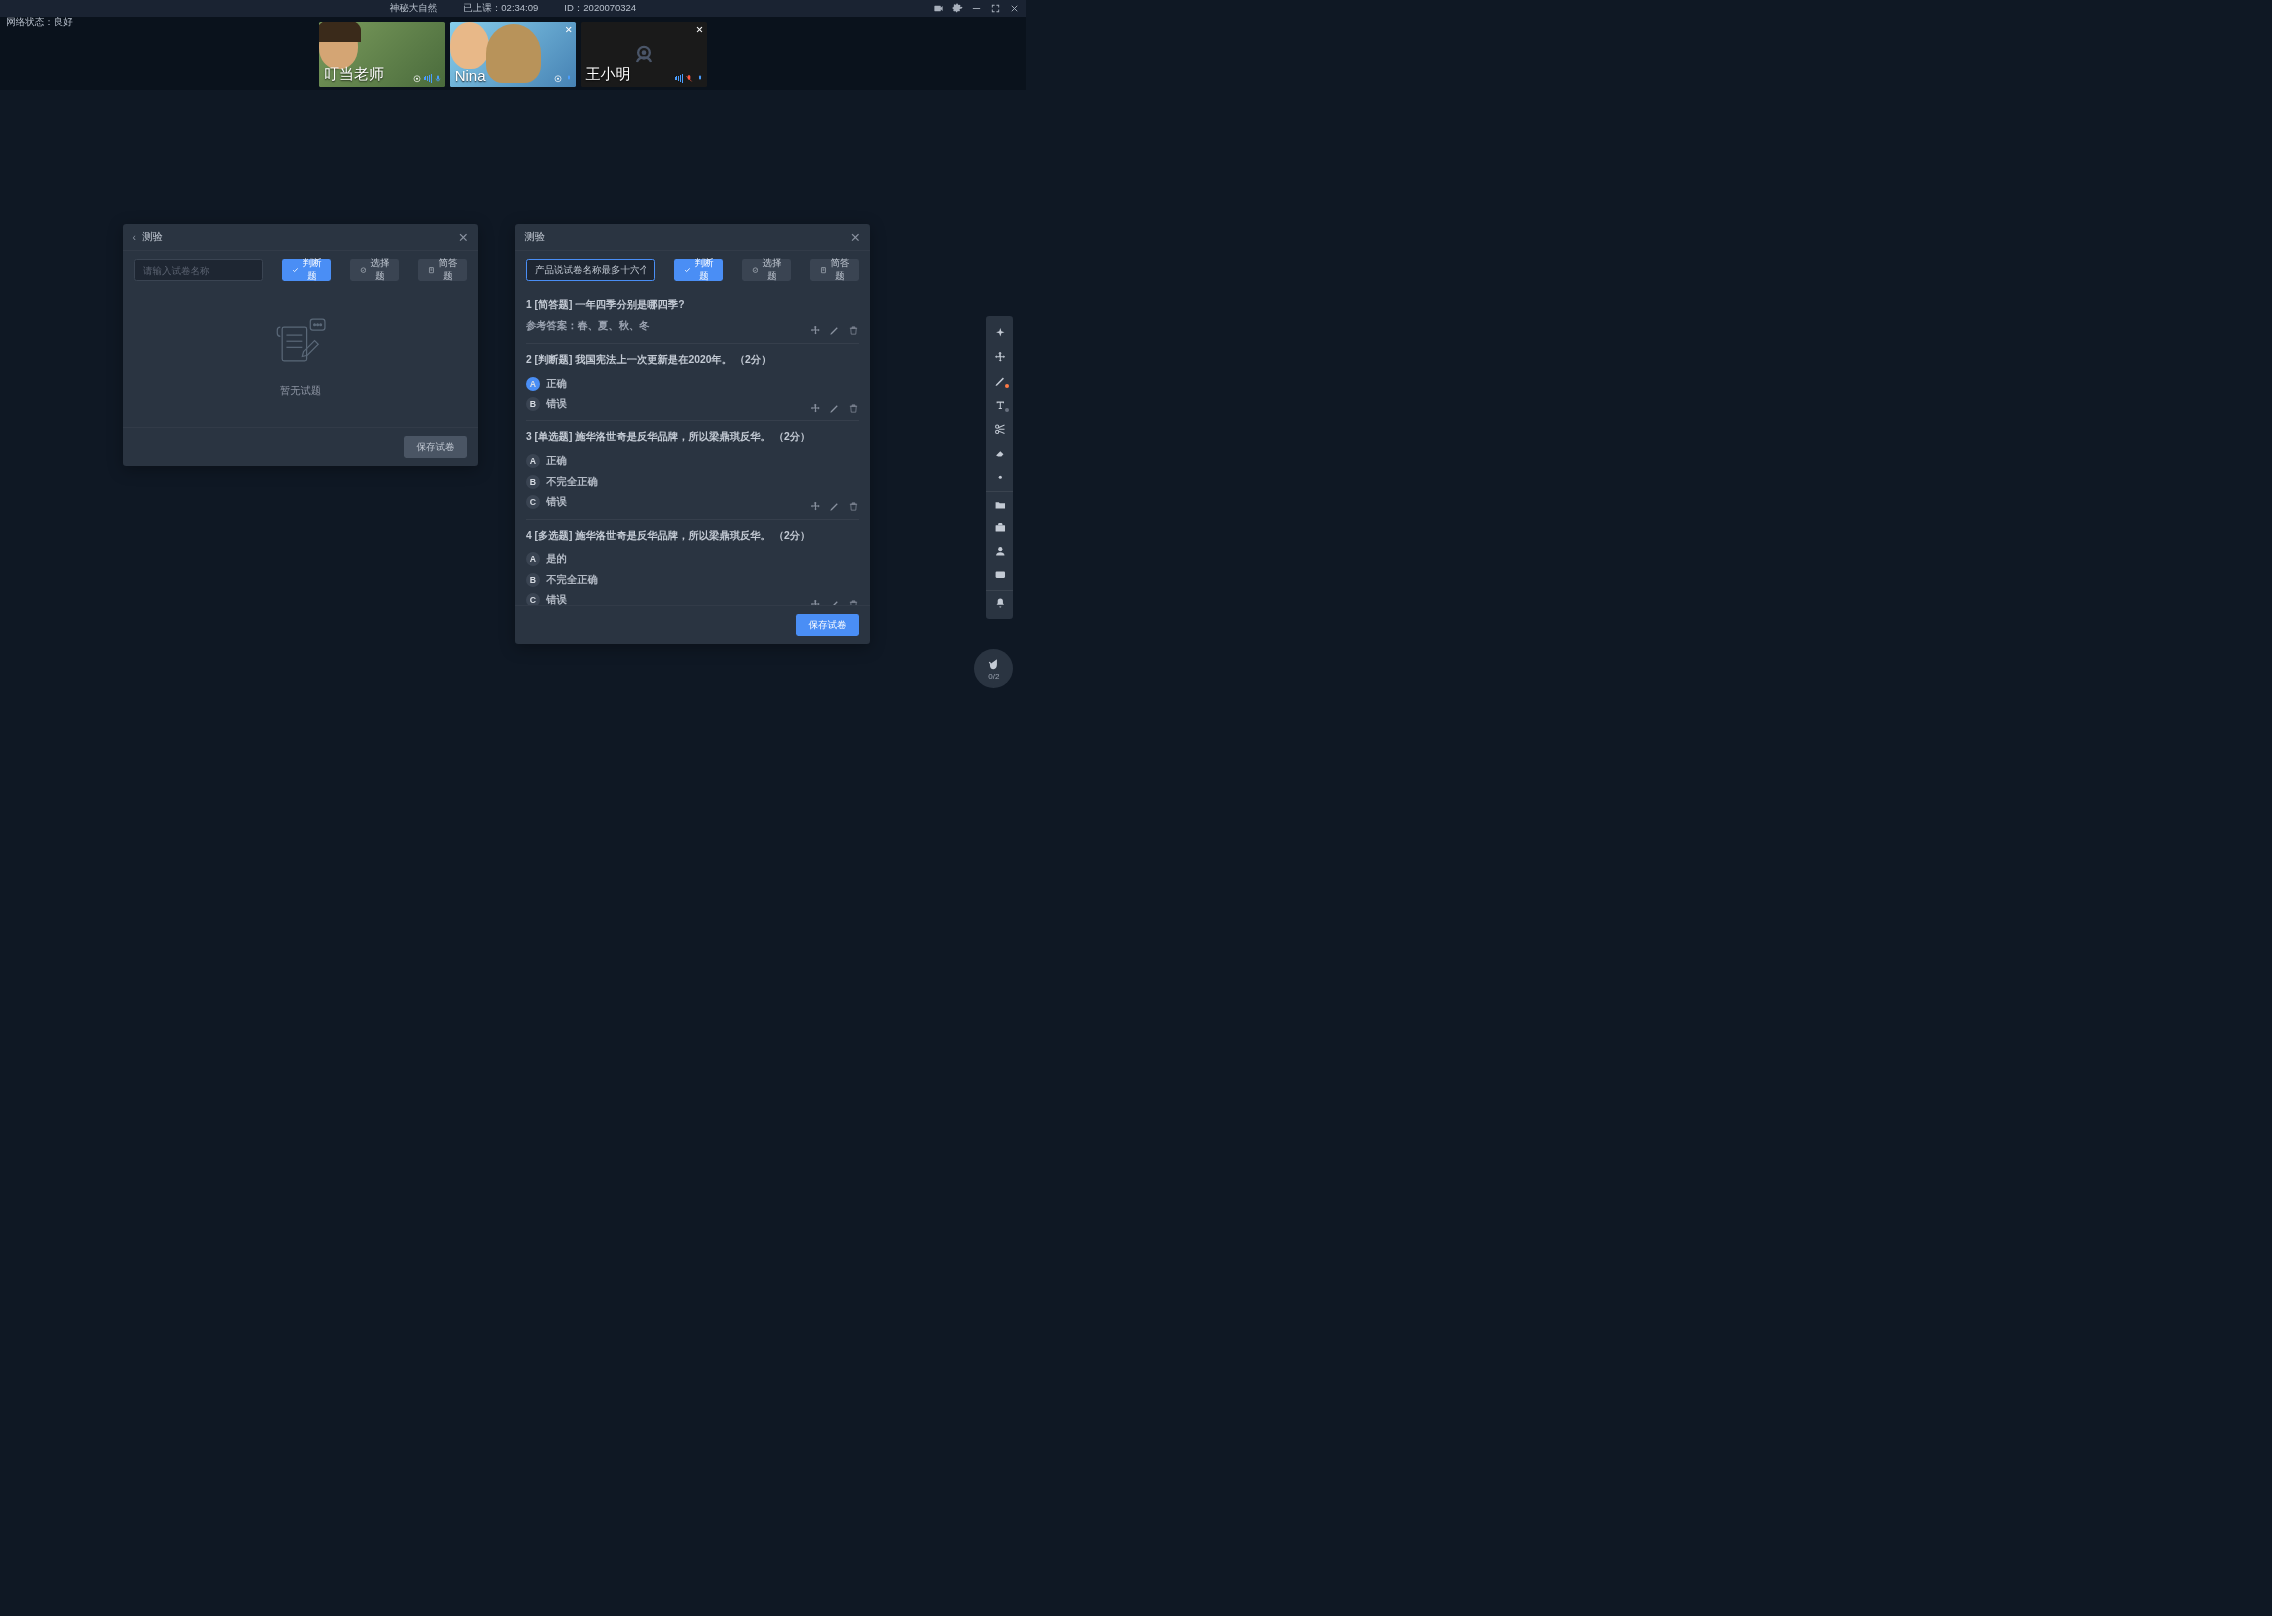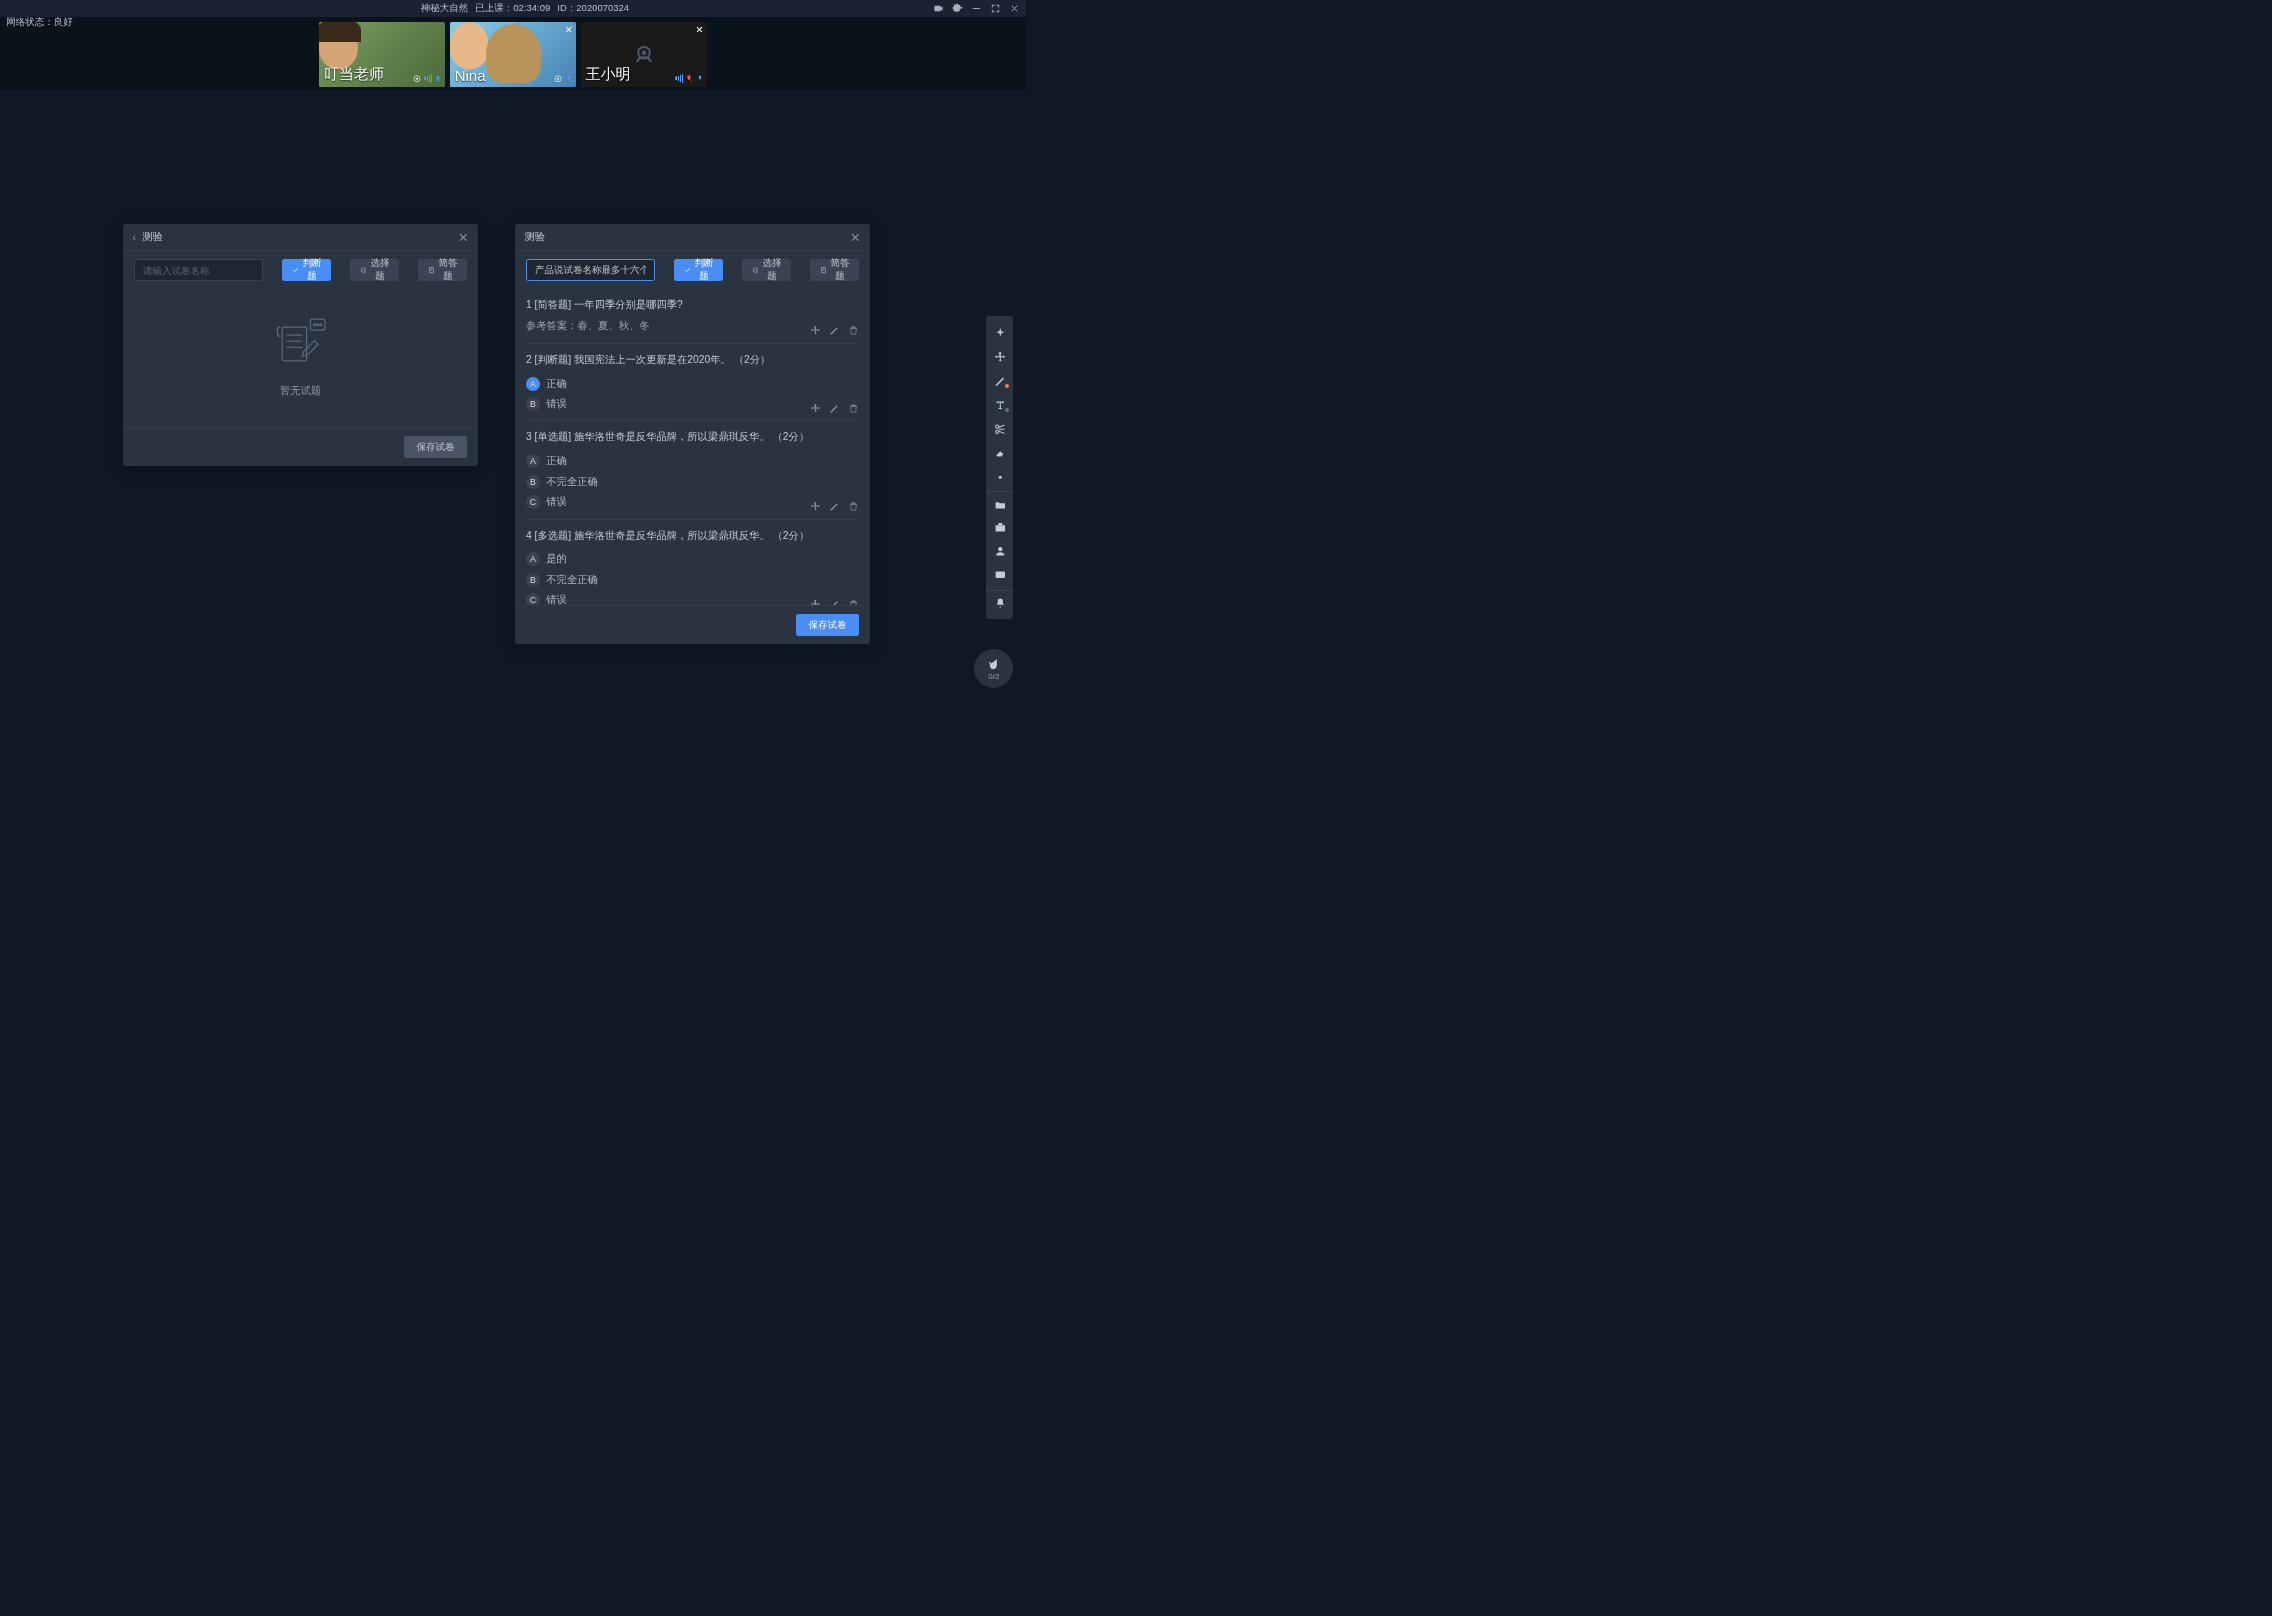--- a/index.html
+++ b/index.html
@@ -18,21 +18,21 @@
 .topbar {
   height: 17.4px;
   background: #1a2332;
   display: flex;
   align-items: center;
   padding: 0 6.3px;
   font-size: 9.5px;
   color: #b8c0cc;
 }
 .topbar-left { display: flex; gap: 14px; flex-direction: column; }
-.topbar-center { position: absolute; left: 50%; transform: translateX(-50%); display: flex; gap: 7px; margin-left: 12px; }
+.topbar-center { position: absolute; left: 50%; transform: translateX(-50%); display: flex; gap: 26px; }
 .topbar-right { margin-left: auto; display: flex; gap: 8px; align-items: center; }
 .topbar-right svg { width: 11px; height: 11px; fill: #a8b0bc; cursor: pointer; }
 
 
 .video-strip {
   height: 73px;
   background: #0a121c;
   display: flex;
   justify-content: center;
   gap: 4.7px;
@@ -171,20 +171,21 @@
   background: #4a5564;
   color: #c3cad4;
 }
 .save-btn.primary { background: #4a8ef5; color: #fff; }
 
 
 .q-list {
   flex: 1;
   overflow-y: auto;
   padding: 0 11px 4.7px;
+  font-weight: bold;
 }
 .q-list::-webkit-scrollbar { width: 4.7px; }
 .q-list::-webkit-scrollbar-thumb { background: #3a4452; border-radius: 2.4px; }
 .q-item {
   border-bottom: 0.8px solid rgba(255,255,255,0.06);
   padding: 8px 0 6.3px;
   position: relative;
 }
 .q-title { color: #c3cad4; font-size: 10.3px; margin-bottom: 6.3px; line-height: 1.5; }
 .q-answer-ref { color: #9aa2b0; font-size: 10.3px; margin-bottom: 3.2px; }

